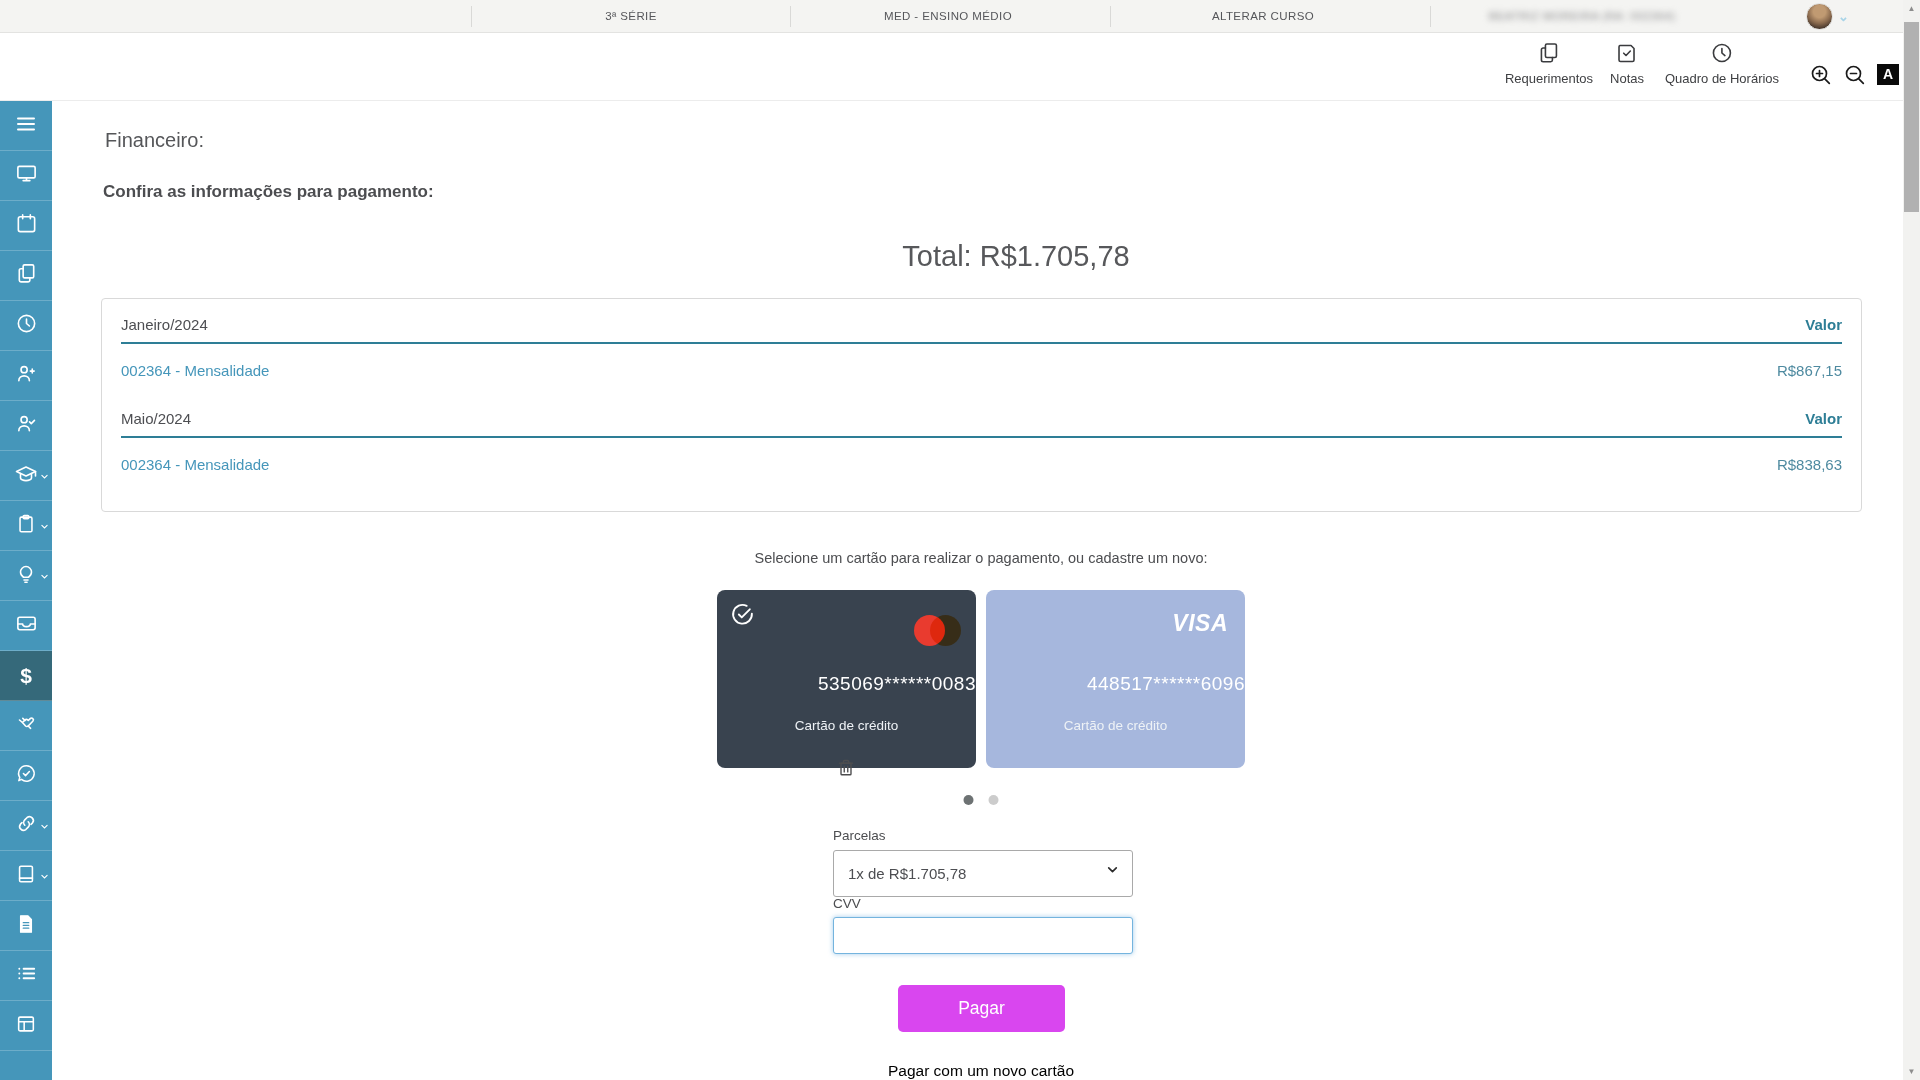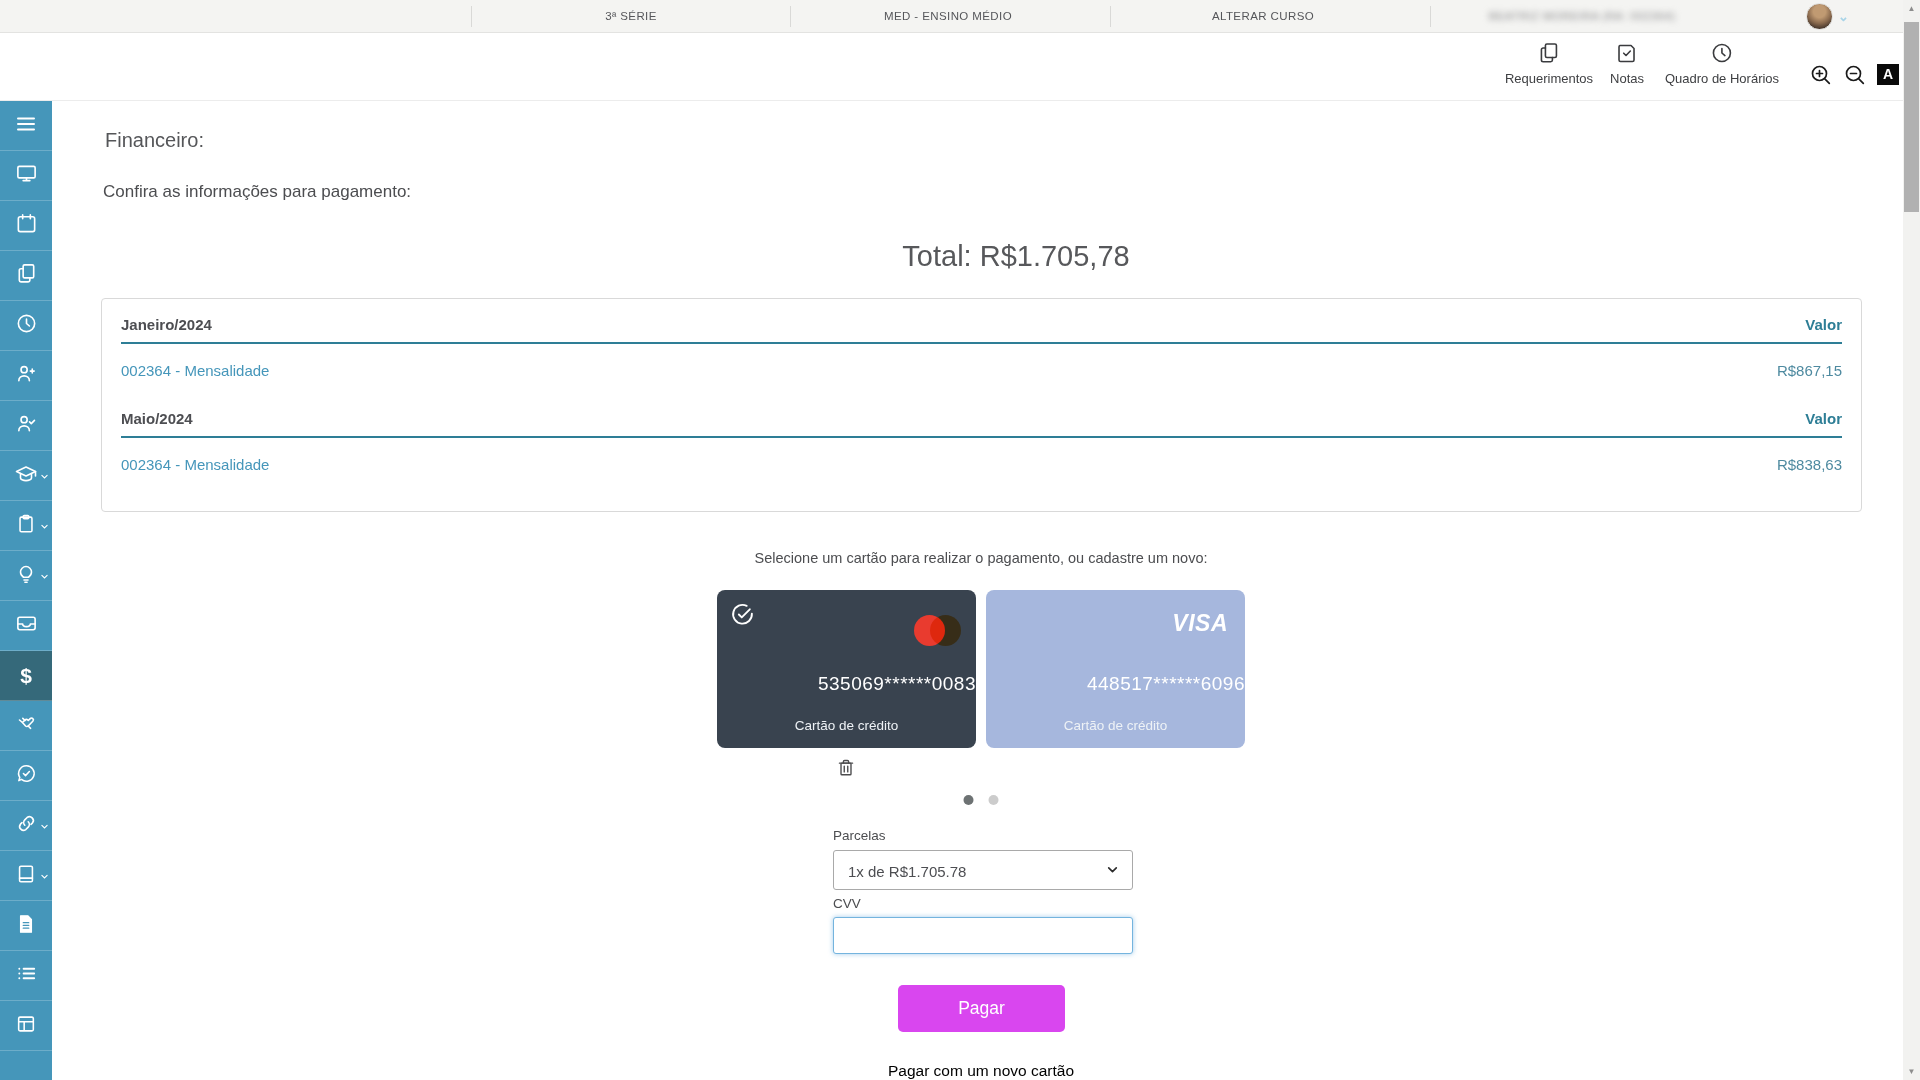--- a/index.html
+++ b/index.html
@@ -43,38 +43,38 @@
   
   .sidebar { position:absolute; left:0; top:101px; width:52px; height:979px; background:#4596ba; z-index:3; }
   .side-item { position:relative; width:52px; height:50px; display:flex; align-items:center;
     justify-content:center; border-bottom:1px solid rgba(255,255,255,.22); cursor:pointer; }
   .side-item.active { background:#35697a; }
   .side-item .chev { position:absolute; right:3px; top:50%; transform:translateY(-50%); }
   .dollar-glyph { color:#fff; font-size:21px; font-weight:bold; line-height:1; }
 
   
   .main-title { position:absolute; left:105px; top:129px; font-size:20px; color:#555659; }
-  .main-subtitle { position:absolute; left:103px; top:182px; font-size:17px; font-weight:normal; color:#4c4d50; }
+  .main-subtitle { position:absolute; left:103px; top:182px; font-size:17px; font-weight:bold; color:#4c4d50; }
   .total { position:absolute; left:1016px; top:240px; transform:translateX(-50%);
     font-size:29px; color:#57585b; white-space:nowrap; }
 
   .panel { position:absolute; left:101px; top:298px; width:1761px; height:214px;
     border:1px solid #d9d9d9; border-radius:4px; background:#fff; padding:0 19px; }
   .group-header { display:flex; justify-content:space-between; align-items:flex-end;
     padding:17px 0 9px; border-bottom:2px solid #2e7e96; }
-  .group-month { font-size:15px; font-weight:bold; color:#4d4e52; }
+  .group-month { font-size:15px; font-weight:normal; color:#4d4e52; }
   .group-valor { font-size:15px; font-weight:bold; color:#2e7e96; }
   .data-row { display:flex; justify-content:space-between; padding:18px 0 21px; }
   .row-desc { font-size:15px; color:#4596ba; cursor:pointer; }
   .row-value { font-size:15px; color:#4e8aa0; }
 
   .card-prompt { position:absolute; left:981px; top:550px; transform:translateX(-50%);
     font-size:14.5px; color:#4c4d50; white-space:nowrap; }
 
-  .card { position:absolute; top:590px; width:259px; height:158px; border-radius:8px; cursor:pointer; }
+  .card { position:absolute; top:590px; width:259px; height:178px; border-radius:8px; cursor:pointer; }
   .card1 { left:717px; background:#39434f; }
   .card2 { left:986px; background:#a6b7dd; }
   .card-number { position:absolute; left:0; width:100%; top:83px; text-align:right;
     color:#fff; font-size:19px; letter-spacing:.5px; }
   .card-type { position:absolute; left:0; width:100%; top:128px; text-align:center;
     color:#eef2f6; font-size:13.5px; }
   .card-check { position:absolute; left:13px; top:12px; }
   .mc-logo { position:absolute; right:15px; top:25px; width:47px; height:31px; }
   .mc-red { position:absolute; left:0; top:0; width:31px; height:31px; border-radius:50%; background:#e93b2f; }
   .mc-orange { position:absolute; right:0; top:0; width:31px; height:31px; border-radius:50%;
@@ -83,21 +83,21 @@
     font-style:italic; letter-spacing:.5px; }
 
   .trash-btn { position:absolute; left:846px; top:757px; transform:translateX(-50%); cursor:pointer; }
 
   .dots { position:absolute; left:981px; top:795px; transform:translateX(-50%); display:flex; gap:15px; }
   .dot { width:10px; height:10px; border-radius:50%; cursor:pointer; }
   .dot.on { background:#6d7273; }
   .dot.off { background:#cccccc; }
 
   .form-label { position:absolute; left:833px; font-size:13.5px; color:#4c4d50; }
-  .parcelas-select { position:absolute; left:833px; top:850px; width:300px; height:40px;
+  .parcelas-select { position:absolute; left:833px; top:850px; width:300px; height:47px;
     border:1px solid #a9a9a9; border-radius:3px; background:#fff; color:#4d4e52; font-size:15px;
     padding:12px 14px; appearance:none; -webkit-appearance:none;
     font-family:"Liberation Sans", sans-serif; cursor:pointer; }
   .select-chev { position:absolute; left:1106px; top:862px; pointer-events:none; }
   .cvv-input { position:absolute; left:833px; top:917px; width:300px; height:37px;
     border:1px solid #74b4de; border-radius:3px; outline:none; font-size:16px; padding:0 12px;
     box-shadow:0 0 5px rgba(110,175,225,.65); font-family:"Liberation Sans", sans-serif; }
   .pay-btn { position:absolute; left:898px; top:985px; width:167px; height:47px; background:#d946ef;
     border:none; border-radius:5px; color:#fff; font-size:17.5px; cursor:pointer;
     font-family:"Liberation Sans", sans-serif; }

